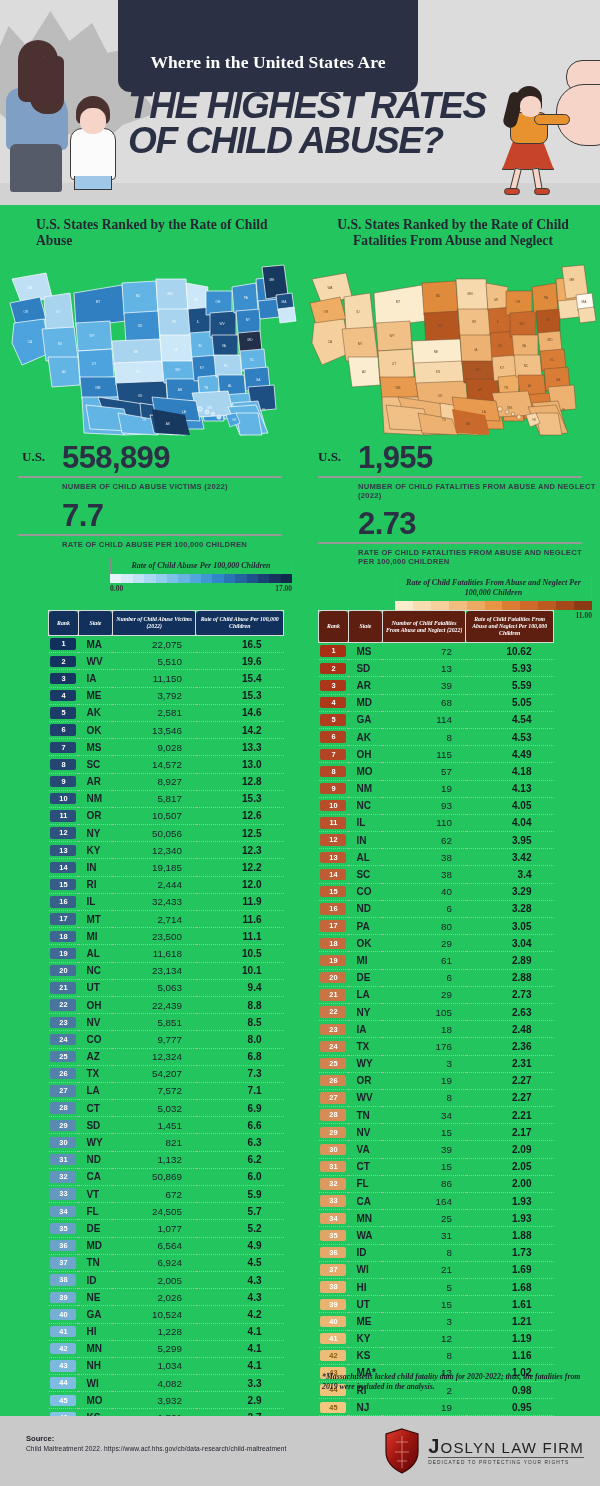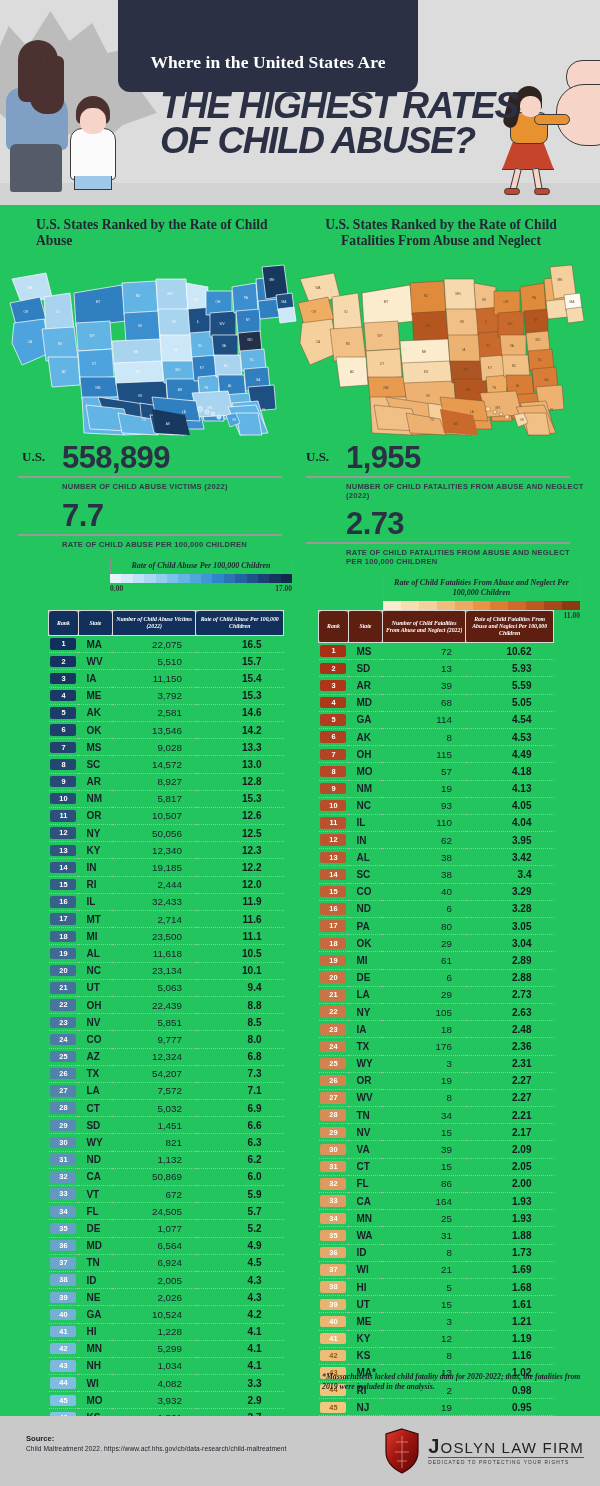--- a/index.html
+++ b/index.html
@@ -29,21 +29,20 @@
   .title-kicker {
     position: absolute; left: 118px; top: 52px; width: 300px; text-align: center;
     color: #fff; font-family: "Liberation Serif", serif; font-weight: bold;
     font-size: 17.5px; letter-spacing: .1px;
   }
   .title-main {
     position: absolute; left: 128px; top: 88px; width: 370px;
     color: #2b3044; font-family: "Liberation Sans", sans-serif; font-weight: bold;
     font-size: 37px; line-height: 35px; font-style: italic; letter-spacing: -1.4px;
     text-transform: uppercase;
-    margin-left: 32px;
   }
   .title-main .l2 { display: block; }
 
   
   .fig { position: absolute; }
   .woman-hair { left: 18px; top: 40px; width: 40px; height: 62px; background: #4b3230;
     border-radius: 20px 20px 8px 8px; }
   .woman-face { left: 34px; top: 56px; width: 28px; height: 28px; background: #f6d5c8;
     border-radius: 50% 50% 45% 45%; }
   .woman-body { left: 6px; top: 88px; width: 62px; height: 62px; background: #7fa0c4;
@@ -83,21 +82,21 @@
   .girl-shoe2 { left: 534px; top: 188px; width: 16px; height: 7px; background: #c6442a;
     border: 1px solid #3a3a3a; border-radius: 4px; }
   .big-hand { left: 556px; top: 84px; width: 60px; height: 62px; background: #f6d5c8;
     border: 1.4px solid #3a3a3a; border-radius: 28px 10px 22px 30px; }
   .big-arm { left: 566px; top: 60px; width: 50px; height: 34px; background: #f6d5c8;
     border: 1.4px solid #3a3a3a; border-radius: 16px 0 0 16px; }
 
   
   .cols { position: relative; width: 600px; }
   .col { position: absolute; top: 0; width: 300px; }
-  .col.left { left: 0; } .col.right { left: 288px; }
+  .col.left { left: 0; } .col.right { left: 300px; }
   .sec-title {
     font-family: "Liberation Serif", serif; font-weight: bold; color: #222733;
     font-size: 13.6px; line-height: 16px;
   }
   .sec-title.l { padding: 12px 0 0 36px; }
   .sec-title.r { padding: 12px 8px 0 14px; text-align: center; }
 
   .map-wrap { position: relative; height: 180px; margin-top: 8px; }
   .map-wrap svg { position: absolute; left: 0; top: 0; }
 
@@ -567,21 +566,21 @@
               <td class="st">MA</td>
               <td class="nm">22,075</td>
               <td class="rt">16.5</td>
             </tr>
             <tr>
               <td class="rk">
                 <span style="background:rgb(21,51,95);color:#ffffff">2</span>
               </td>
               <td class="st">WV</td>
               <td class="nm">5,510</td>
-              <td class="rt">15.7</td>
+              <td class="rt">19.6</td>
             </tr>
             <tr>
               <td class="rk">
                 <span style="background:rgb(23,54,98);color:#ffffff">3</span>
               </td>
               <td class="st">IA</td>
               <td class="nm">11,150</td>
               <td class="rt">15.4</td>
             </tr>
             <tr>

